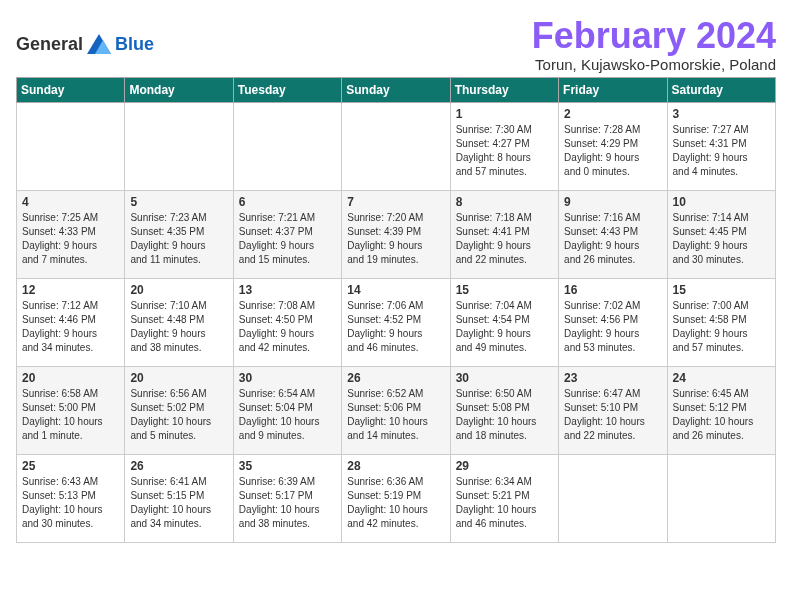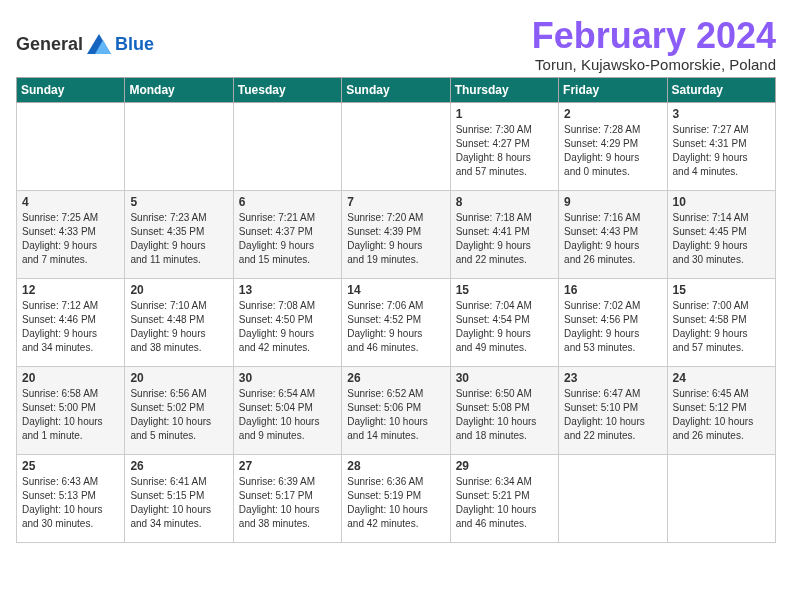--- a/index.html
+++ b/index.html
@@ -219,21 +219,21 @@
       <tr>
         <td>
           <span class="day-num">25</span>
           <div class="day-detail">Sunrise: 6:43 AM<br>Sunset: 5:13 PM<br>Daylight: 10 hours<br>and 30 minutes.</div>
         </td>
         <td>
           <span class="day-num">26</span>
           <div class="day-detail">Sunrise: 6:41 AM<br>Sunset: 5:15 PM<br>Daylight: 10 hours<br>and 34 minutes.</div>
         </td>
         <td>
-          <span class="day-num">27</span>
+          <span class="day-num">35</span>
           <div class="day-detail">Sunrise: 6:39 AM<br>Sunset: 5:17 PM<br>Daylight: 10 hours<br>and 38 minutes.</div>
         </td>
         <td>
           <span class="day-num">28</span>
           <div class="day-detail">Sunrise: 6:36 AM<br>Sunset: 5:19 PM<br>Daylight: 10 hours<br>and 42 minutes.</div>
         </td>
         <td>
           <span class="day-num">29</span>
           <div class="day-detail">Sunrise: 6:34 AM<br>Sunset: 5:21 PM<br>Daylight: 10 hours<br>and 46 minutes.</div>
         </td>

